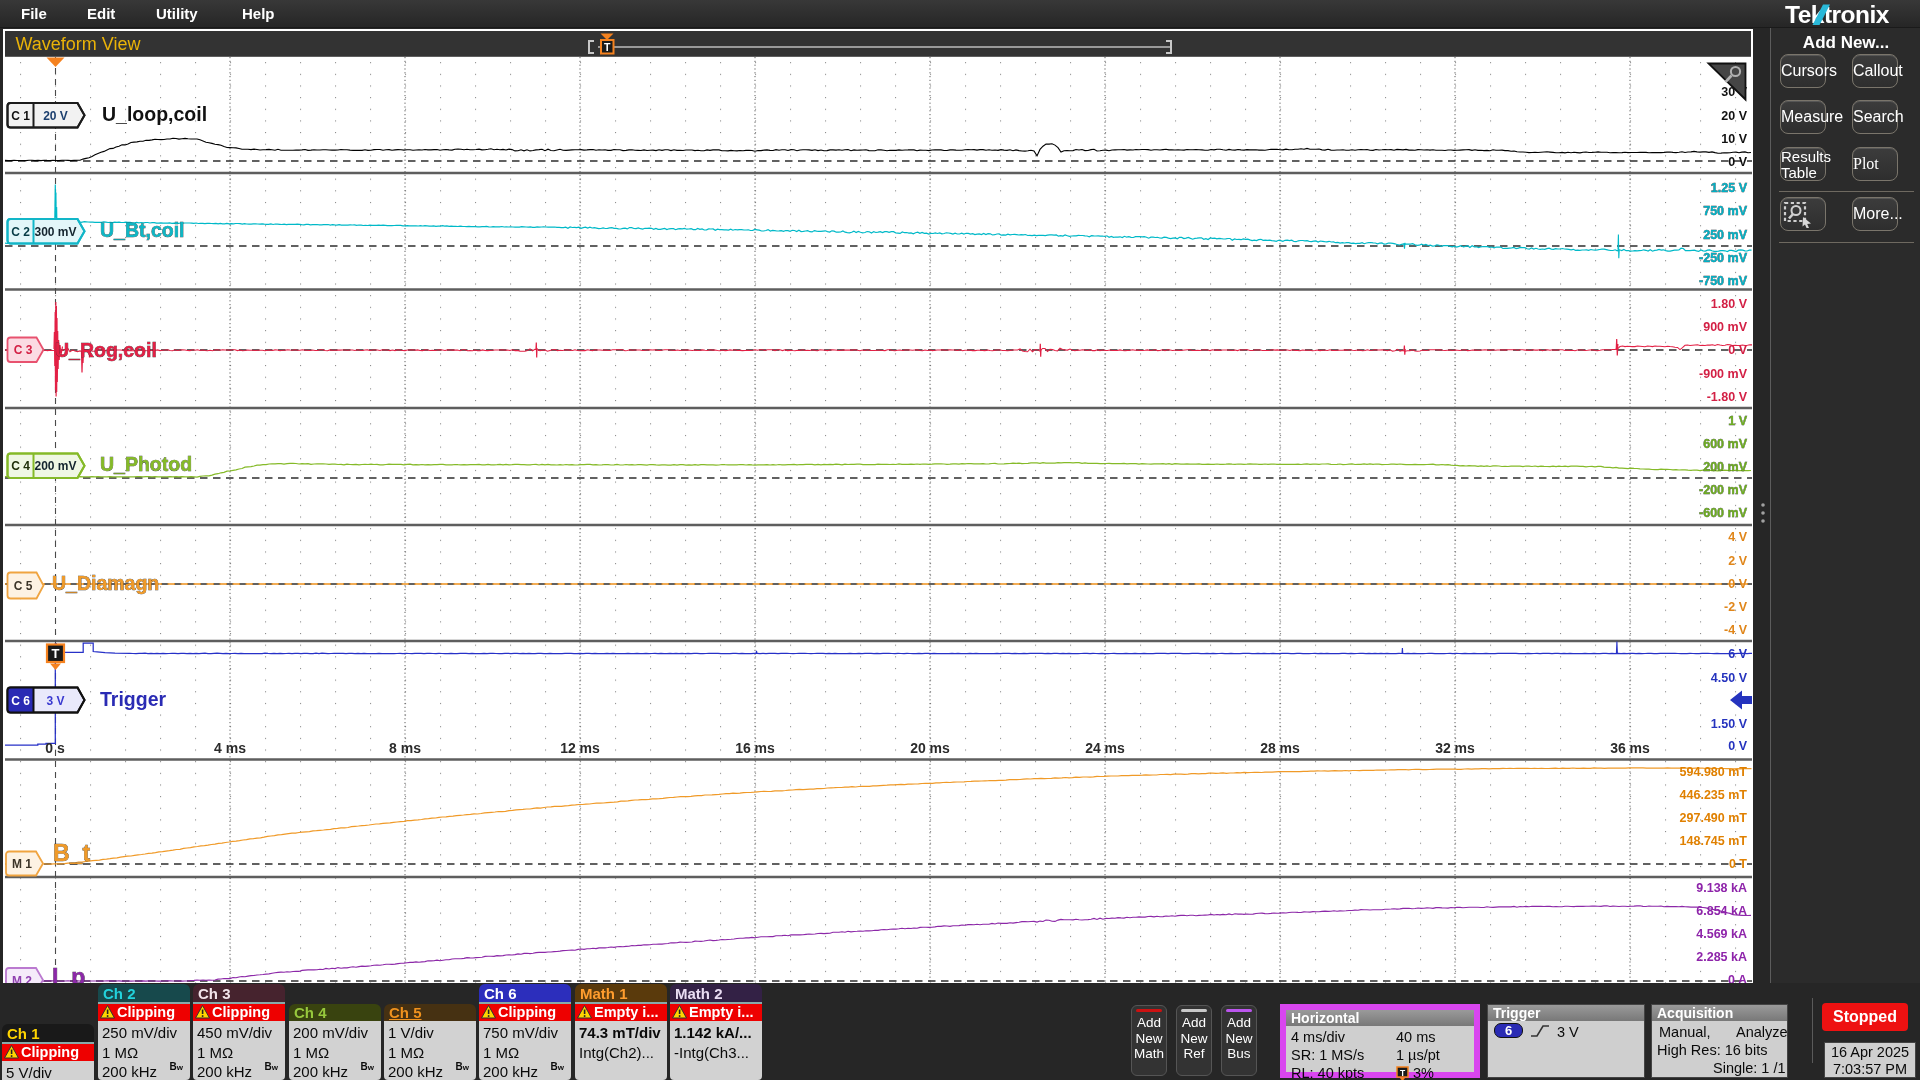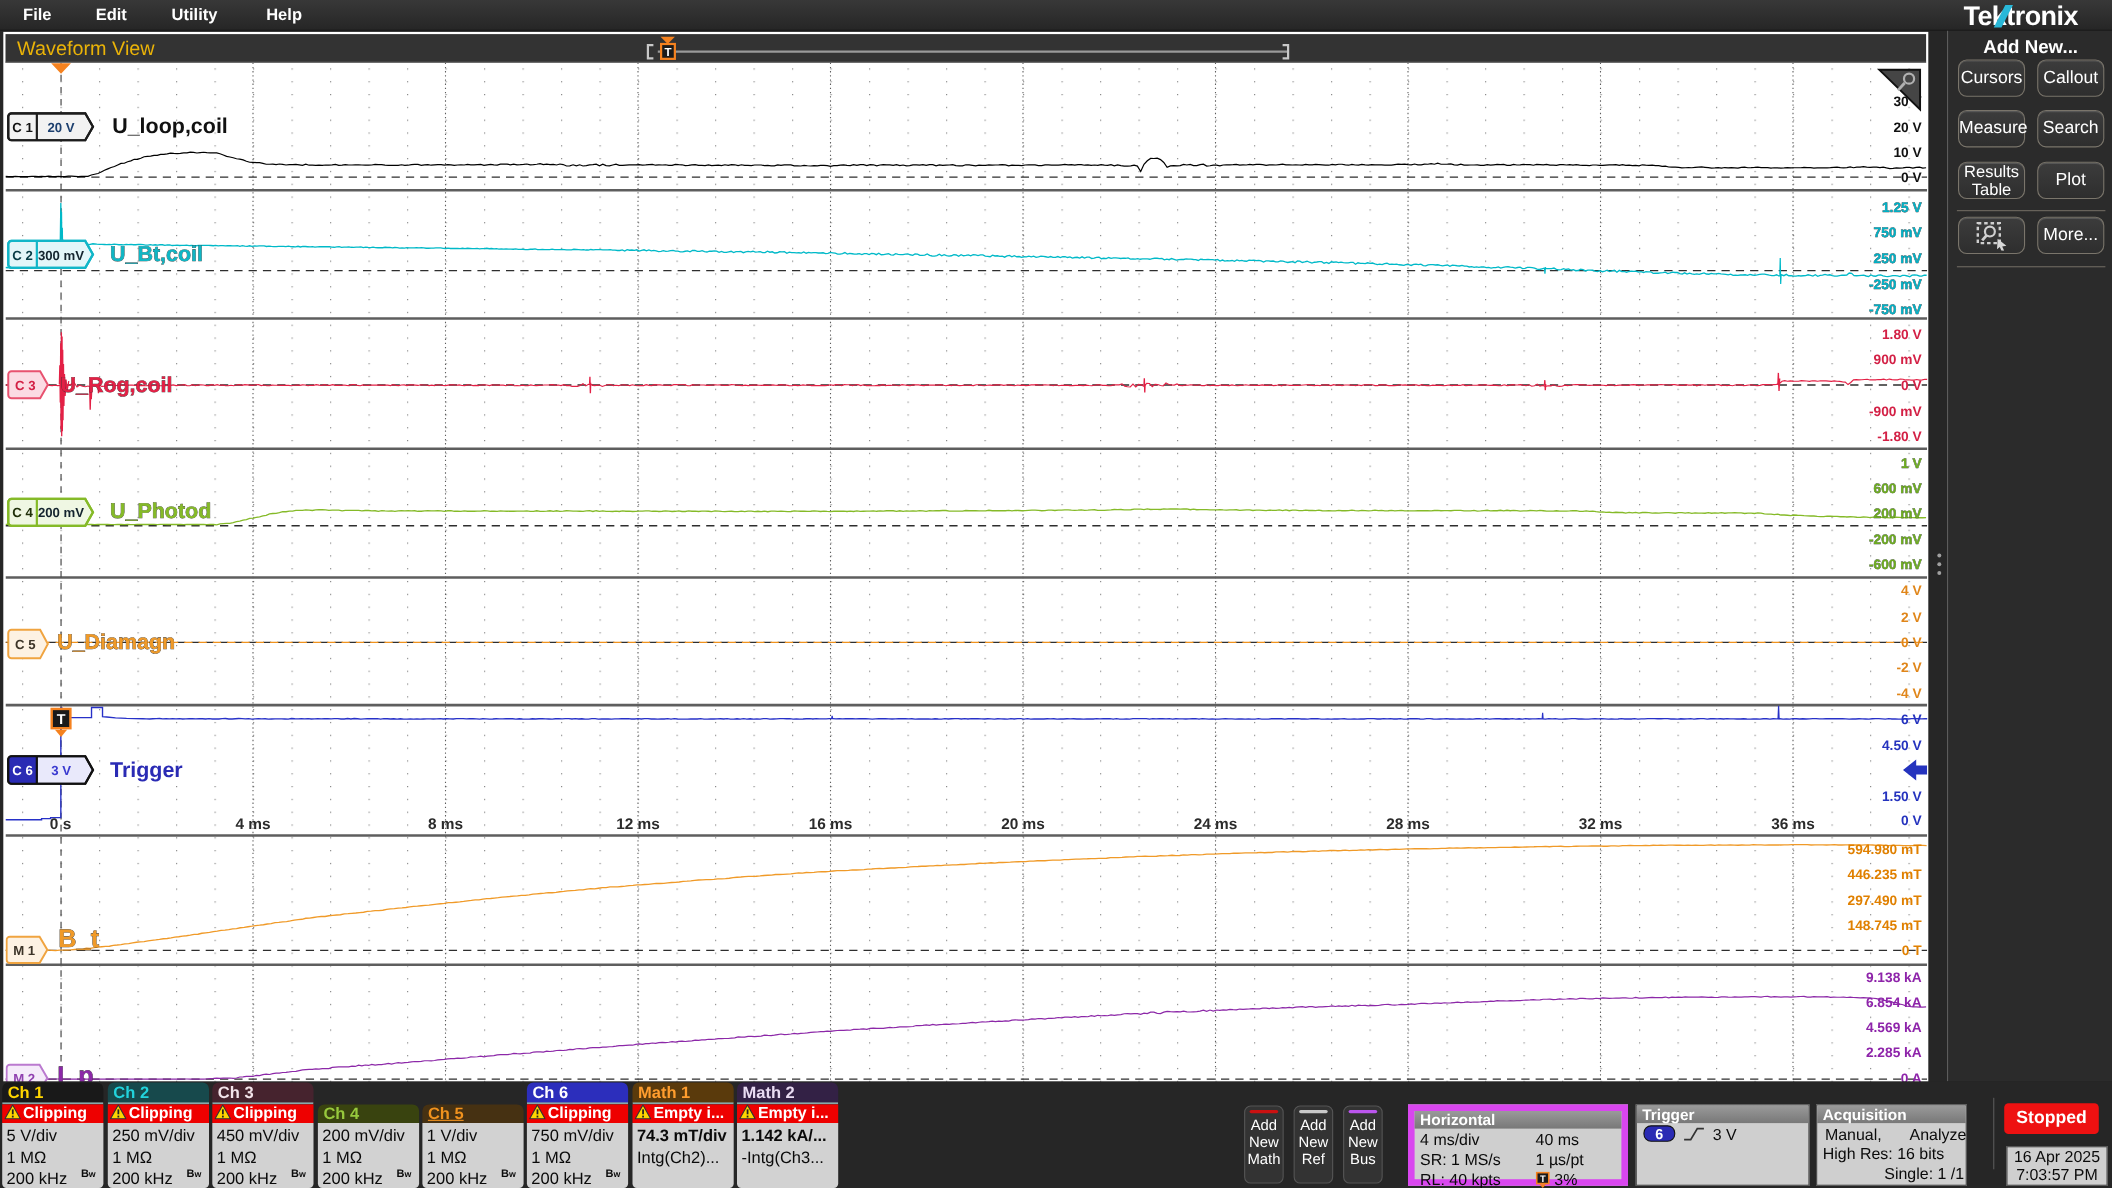--- a/index.html
+++ b/index.html
@@ -174,41 +174,41 @@
 </svg>
 </div>
 
 <div class="abs" style="left:1770px;top:28px;width:150px;height:955px;background:#2b2b2b;border-left:1px solid #5c5c5c;">
   <div class="abs" style="left:0;top:5px;width:150px;text-align:center;font-size:17px;font-weight:bold;color:#fff;">Add New...</div>
   <div class="abs btn" style="left:9px;top:26px;">Cursors</div>
   <div class="abs btn" style="left:81px;top:26px;">Callout</div>
   <div class="abs btn" style="left:9px;top:72px;">Measure</div>
   <div class="abs btn" style="left:81px;top:72px;">Search</div>
   <div class="abs btn two" style="left:9px;top:119px;">Results<br>Table</div>
-  <div class="abs btn" style="left:81px;top:119px;">Plot</div>
+  <div class="abs btn" style="left:81px;top:119px;font-family:Liberation Serif, serif;">Plot</div>
   <div class="abs" style="left:8px;top:162.5px;width:135px;border-top:1px solid #6e6960;"></div>
   <div class="abs btn" style="left:9px;top:169px;">
     <svg width="34" height="28" viewBox="0 0 34 28" style="margin-top:2px;">
       <rect x="4" y="3" width="20" height="18" fill="none" stroke="#cfcfcf" stroke-width="2.2" stroke-dasharray="3.2 2.6"></rect>
       <circle cx="15" cy="10.5" r="4.5" fill="none" stroke="#cfcfcf" stroke-width="2"></circle>
       <line x1="12" y1="14" x2="8" y2="18.5" stroke="#cfcfcf" stroke-width="2.6"></line>
       <polygon points="22,17 30,23.5 26.2,24 28,28 25.5,28 24,24.5 21.5,26.5" fill="#d8d8d8"></polygon>
     </svg>
   </div>
   <div class="abs btn" style="left:81px;top:169px;">More...</div>
   <div class="abs" style="left:8px;top:213.5px;width:135px;border-top:1px solid #6e6960;"></div>
 </div>
 <style>
-.btn { width:61px; height:34px; background:linear-gradient(#3c3c3c,#2e2e2e); border:1px solid #7a756b; box-shadow:inset 0 1px 0 #565656; border-radius:8px; color:#fff; font-size:16px; text-align:center; line-height:32px; }
+.btn { width:46px; height:34px; background:linear-gradient(#3c3c3c,#2e2e2e); border:1px solid #7a756b; box-shadow:inset 0 1px 0 #565656; border-radius:8px; color:#fff; font-size:16px; text-align:left; line-height:32px; }
 .btn.two { font-size:15px; line-height:16px; padding-top:1px; }
 </style>
 
 <div class="abs" style="left:0;top:983px;width:1920px;height:97px;background:#262626;">
 <div class="abs" style="left:2px;top:1px;width:92px;height:96px;">
-      <div style="height:20px;background:#191919;border-radius:6px 6px 0 0;color:#ffd500;font-size:15px;font-weight:bold;padding:1px 0 0 5px;border-bottom:2px solid #8aa;">Ch 1</div>
+      <div style="height:20px;background:#191919;border-radius:6px 6px 0 0;color:#ffd500;font-size:15px;font-weight:bold;padding:1px 0 0 5px;border-bottom:2px solid #8aa;margin-top:40px;">Ch 1</div>
       <div style="height:17px;background:#ee0000;color:#fff;font-size:14.5px;font-weight:bold;padding:0 0 0 2px;white-space:nowrap;"><svg width="15" height="14" viewBox="0 0 15 14" style="vertical-align:-2px;margin-right:2px;">
           <polygon points="7.5,0.5 14.5,13 0.5,13" fill="#ffd500" stroke="#333" stroke-width="1"></polygon>
           <rect x="6.8" y="4.5" width="1.6" height="4.5" fill="#222"></rect>
           <rect x="6.8" y="10.2" width="1.6" height="1.7" fill="#222"></rect>
         </svg>Clipping</div>
       <div style="height:59px;background:#d2d2d2;color:#0a0a0a;font-size:15px;padding:2px 0 0 4px;line-height:19.5px;position:relative;border-radius:0 0 4px 4px;">5 V/div<br>1 MΩ<br>200 kHz<span style="position:absolute;right:7px;bottom:3px;font-size:10px;font-weight:bold;">B<span style="font-size:8px;">w</span></span></div>
     </div>
 <div class="abs" style="left:98px;top:1px;width:92px;height:96px;">
       <div style="height:20px;background:#17494c;border-radius:6px 6px 0 0;color:#22d3dd;font-size:15px;font-weight:bold;padding:1px 0 0 5px;border-bottom:2px solid #8aa;">Ch 2</div>
       <div style="height:17px;background:#ee0000;color:#fff;font-size:14.5px;font-weight:bold;padding:0 0 0 2px;white-space:nowrap;"><svg width="15" height="14" viewBox="0 0 15 14" style="vertical-align:-2px;margin-right:2px;">

